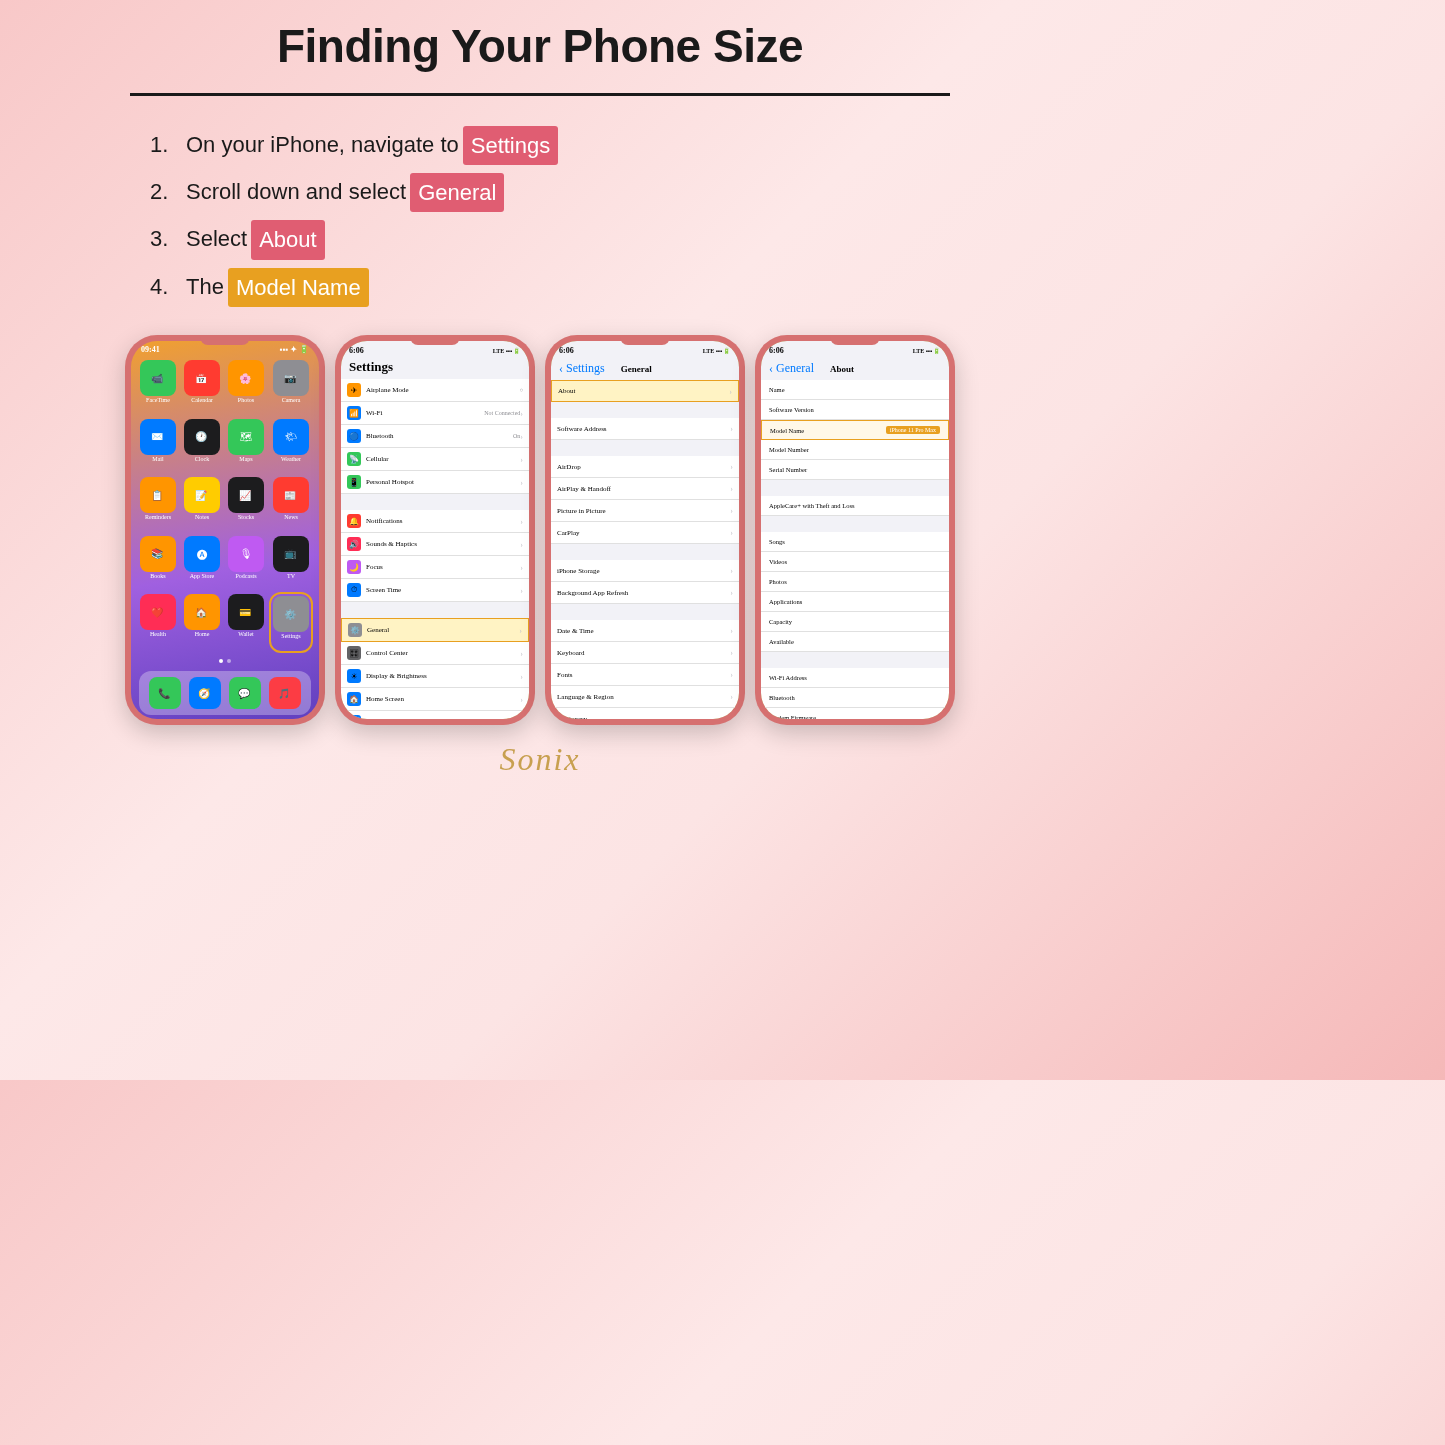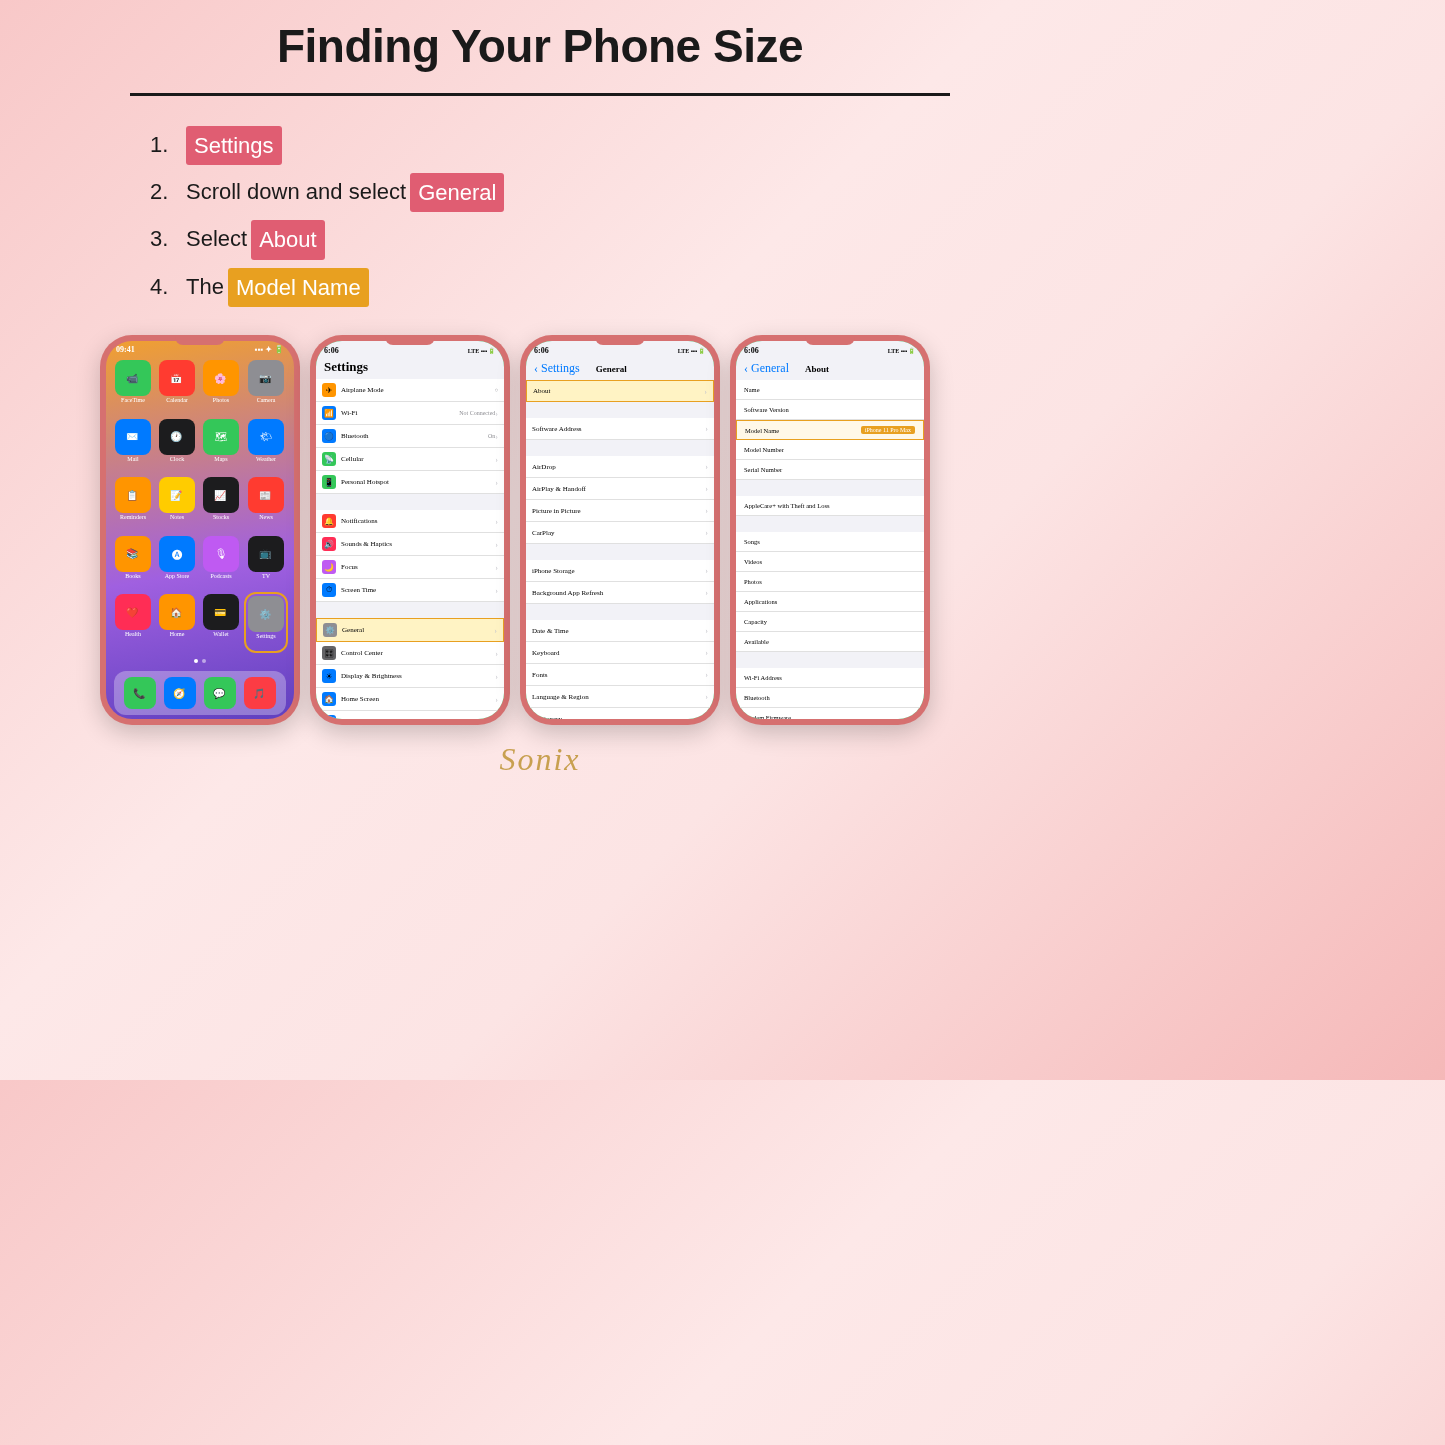--- a/index.html
+++ b/index.html
@@ -85,20 +85,21 @@
       background-color: #e8a020;
       color: white;
       padding: 1px 8px;
       border-radius: 3px;
       font-weight: 500;
     }
 
     .phones-row {
       display: flex;
       flex-direction: row;
+      justify-content: center;
       align-items: flex-end;
       gap: 10px;
       margin-top: 20px;
       width: 100%;
     }
 
     
     .phone-mockup {
       width: 200px;
       height: 390px;
@@ -171,21 +172,21 @@
       background: rgba(255,255,255,0.3);
       border-radius: 12px;
       margin: 4px 8px;
       padding: 6px;
       display: flex;
       justify-content: space-around;
     }
 
     
     .settings-screen {
-      background: #22c55e;
+      background: #a16207;
     }
 
     .settings-header {
       background: #f2f2f7;
       padding: 8px 8px 4px;
       font-size: 16px;
       font-weight: 700;
       color: #000;
     }
 
@@ -352,20 +353,21 @@
 </head>
 <body>
 
 <div class="main-container">
   <h1 class="page-title">Finding Your Phone Size</h1>
   <div class="divider"></div>
 
   <div class="instructions">
     <ol>
       <li>
+        <span>On your iPhone, navigate to </span>
         <span class="highlight-pink">Settings</span>
       </li>
       <li>
         <span>Scroll down and select </span>
         <span class="highlight-pink">General</span>
       </li>
       <li>
         <span>Select </span>
         <span class="highlight-pink">About</span>
       </li>

